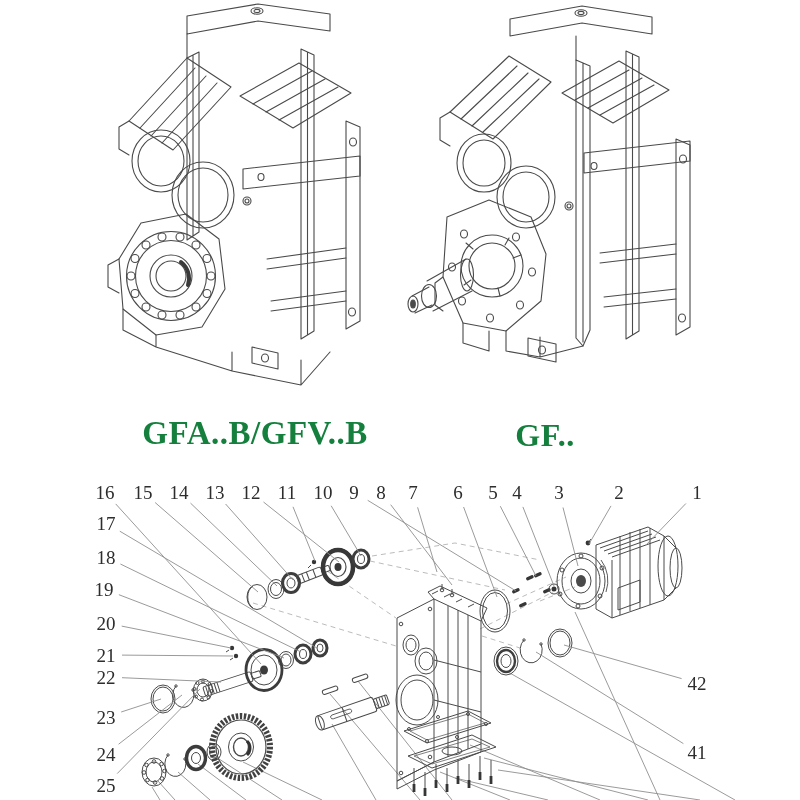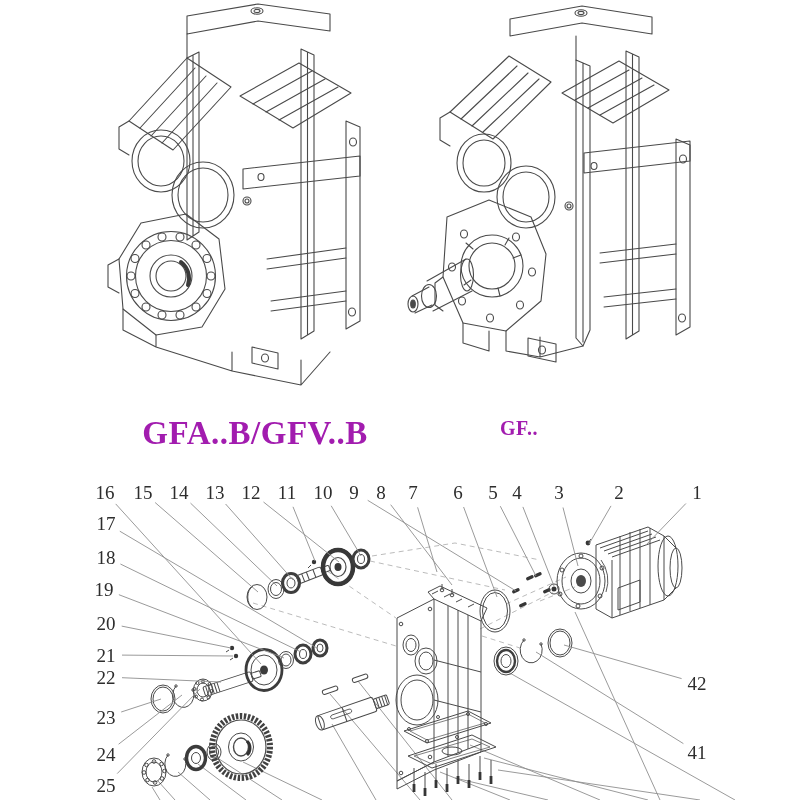--- a/index.html
+++ b/index.html
@@ -1,22 +1,22 @@
 <!DOCTYPE html>
 <html><head>
 <meta charset="utf-8">
 <style>
   html,body{margin:0;padding:0;background:#ffffff;}
   .page{position:relative;width:800px;height:800px;background:#ffffff;overflow:hidden;
         font-family:"Liberation Serif", serif;}
   .art{position:absolute;left:0;top:0;}
-  .caption{position:absolute;font-weight:bold;color:#a21caf;text-align:center;
+  .caption{position:absolute;font-weight:bold;color:#15803d;text-align:center;
            font-size:33px;letter-spacing:0.5px;white-space:nowrap;}
   .caption-left{left:115px;top:415px;width:280px;}
-  .caption-right{left:429px;top:417px;width:180px;font-size:20px;text-align:center;}
+  .caption-right{left:455px;top:417px;width:180px;font-size:32px;text-align:center;}
   svg text.callout-num{font-family:"Liberation Serif", serif;font-size:19px;fill:#2d2d2d;}
 </style>
 </head>
 <body>
 
 <div class="page">
 
 <svg class="art" width="800" height="800" viewBox="0 0 800 800" xmlns="http://www.w3.org/2000/svg">
 
   <g stroke="#4a4a4a" fill="none" stroke-width="1.1" stroke-linejoin="round" stroke-linecap="round">

